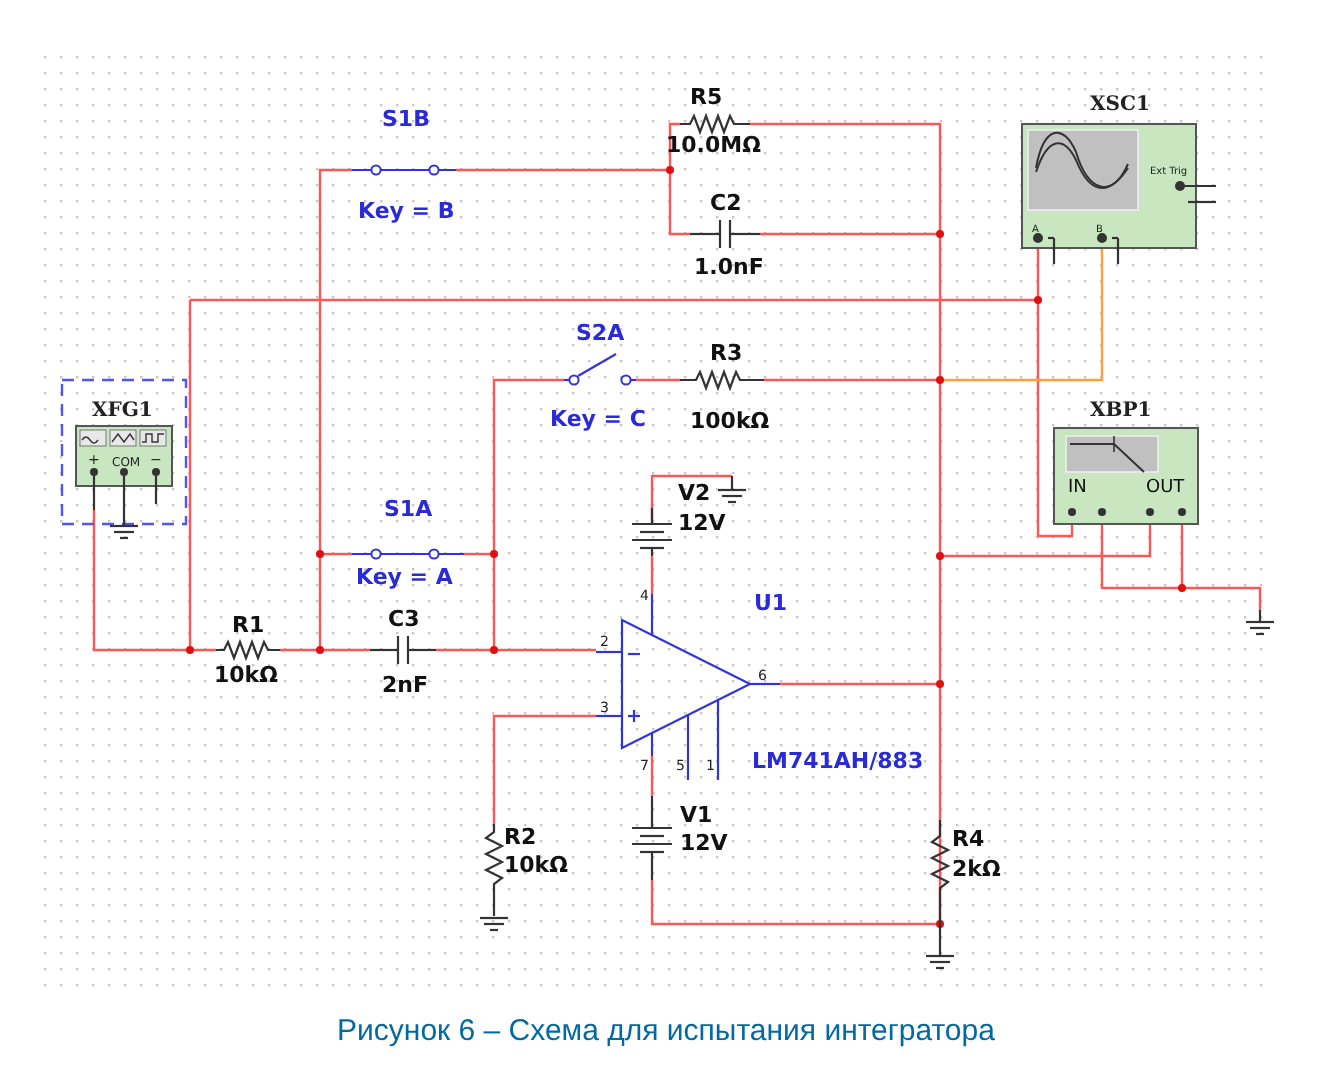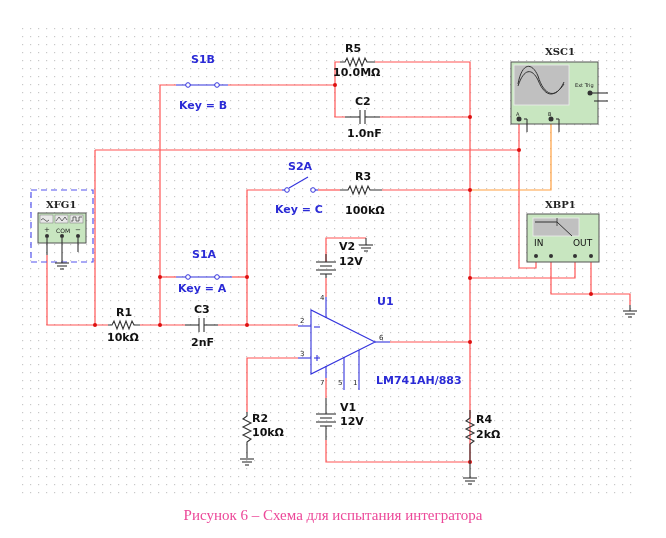--- a/index.html
+++ b/index.html
@@ -10,21 +10,21 @@
   .black { fill: #111111; }
   .mono { font-family: "DejaVu Serif", serif; font-weight: bold; font-size: 10px; fill: #222; }
   .small { font-family: "DejaVu Sans", sans-serif; font-size: 7px; fill: #222; }
   .wire { stroke: #ff5555; stroke-width: 1.2; fill: none; }
   .wire-o { stroke: #ffa040; stroke-width: 1.2; fill: none; }
   .comp { stroke: #333; stroke-width: 1.1; fill: none; }
   .compb { stroke: #3333dd; stroke-width: 1.1; fill: none; }
   .node { fill: #dd1111; }
   .caption {
     position: absolute; left: 0; width: 666px; top: 507px; text-align: center;
-    font-family: Liberation Serif, serif; font-size: 15px; color: #ec4899;
+    font-family: Liberation Sans, sans-serif; font-size: 15px; color: #0369a1;
   }
 </style>
 </head>
 <body>
 
 <svg id="schematic" width="666" height="538" viewBox="0 0 666 538" xmlns="http://www.w3.org/2000/svg">
   <defs>
     <pattern id="grid" x="22" y="28" width="8" height="8" patternUnits="userSpaceOnUse">
       <rect x="0" y="0" width="1.2" height="1.2" fill="#c8c8c8"></rect>
     </pattern>

